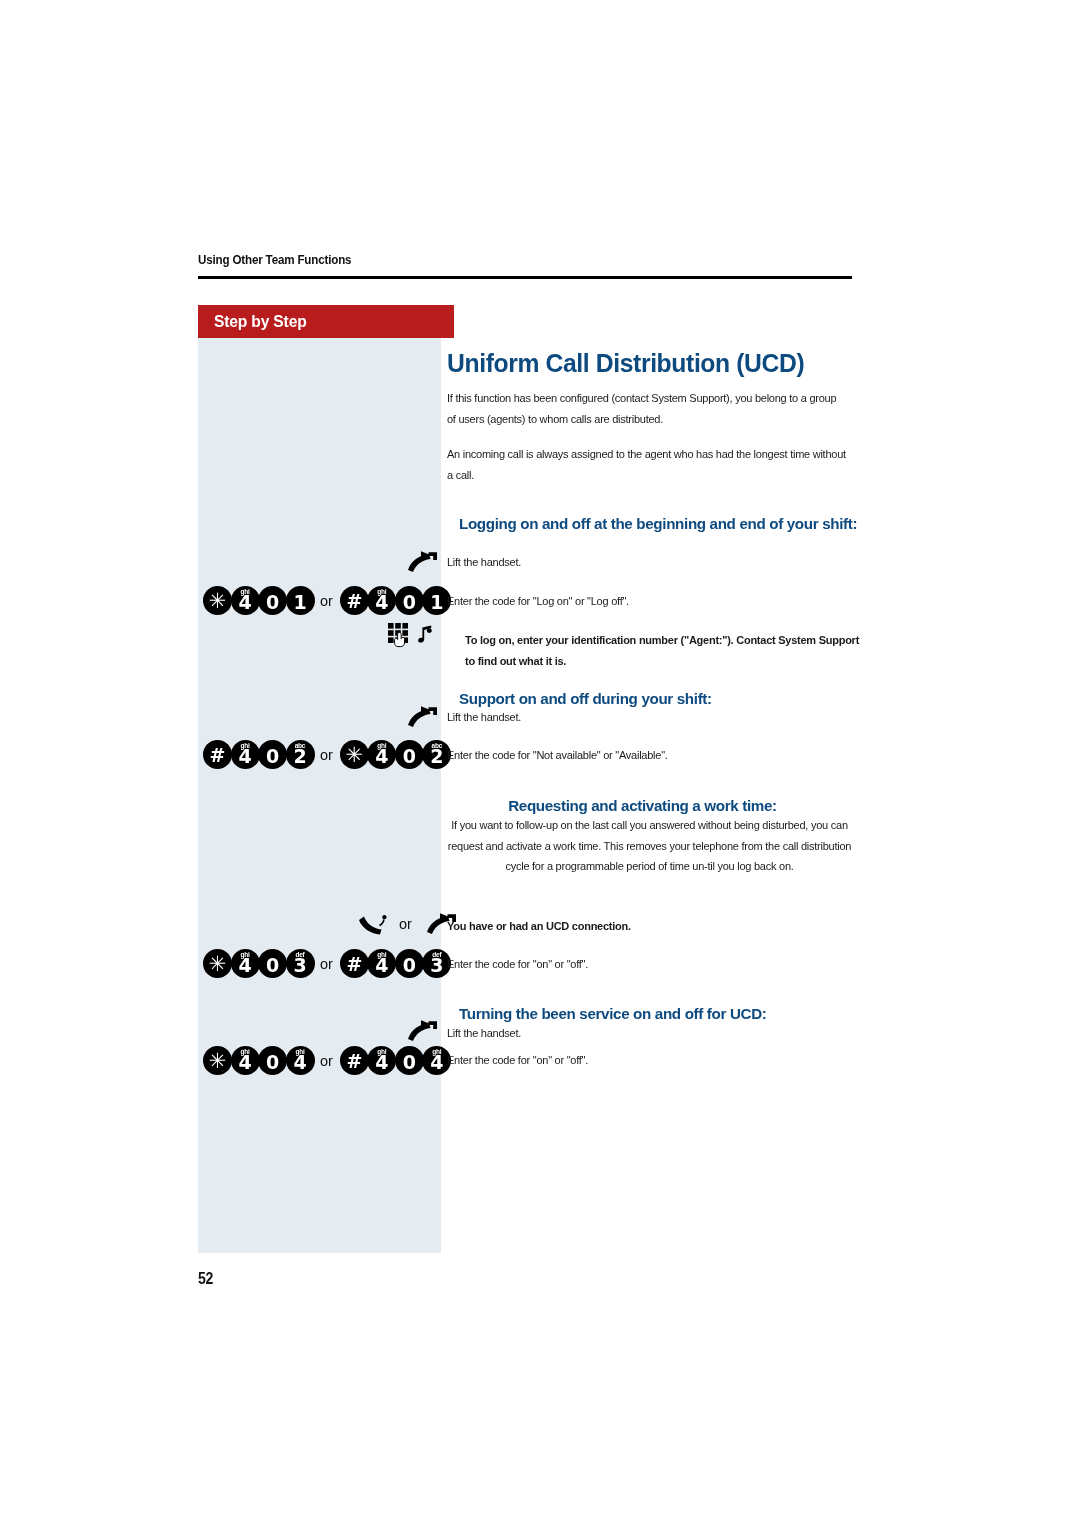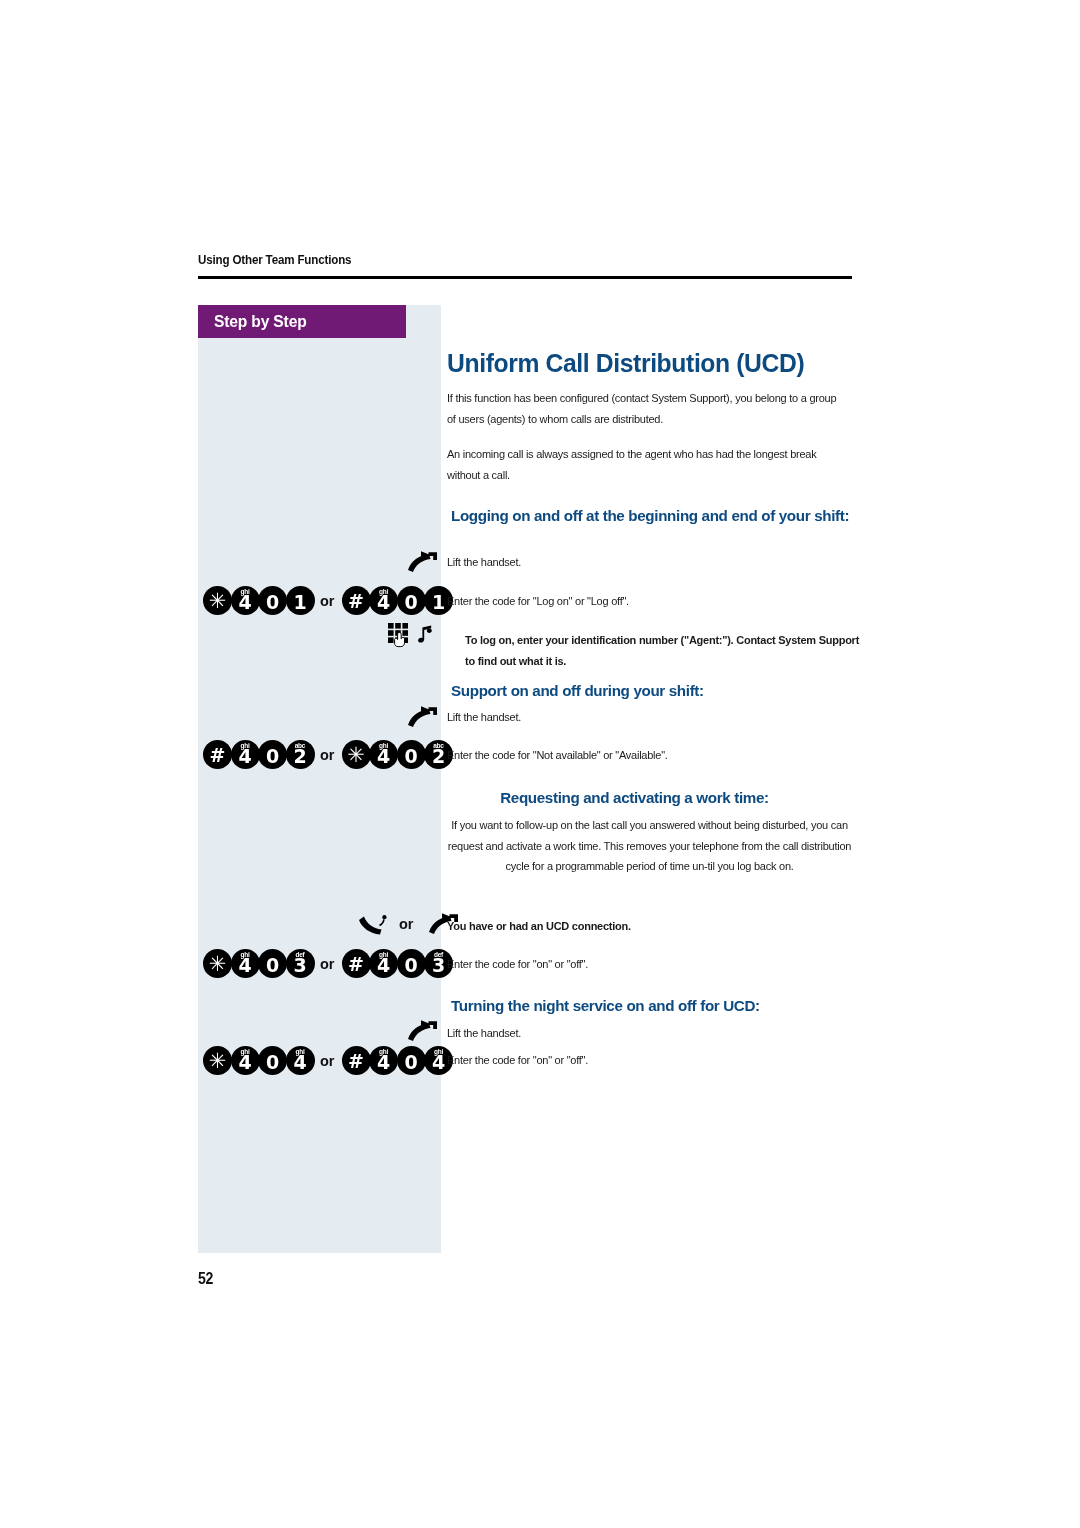--- a/index.html
+++ b/index.html
@@ -45,23 +45,23 @@
     left: 198px;
     top: 305px;
     width: 243px;
     height: 948px;
     background: #e4ebf1;
   }
   #step-header {
     position: absolute;
     left: 198px;
     top: 305px;
-    width: 208px;
+    width: 256px;
     height: 33px;
-    background: #701a75;
+    background: #b91c1c;
   }
   #step-header-label {
     position: absolute;
     left: 16px;
     top: 7px;
     font-size: 17px;
     font-weight: bold;
     color: #ffffff;
     letter-spacing: -0.2px;
     transform: scaleX(0.92);
@@ -79,21 +79,21 @@
     white-space: nowrap;
   }
   p.body {
     margin: 0;
     font-size: 11px;
     line-height: 20.5px;
     color: #1b1b1b;
     letter-spacing: -0.25px;
   }
   h2.sub {
-    margin: 4px;
+    margin: 12px;
     font-size: 15.2px;
     font-weight: bold;
     line-height: 20px;
     color: #0d4a80;
     letter-spacing: -0.35px;
   }
 
   
   .abs { position: absolute; }
 
@@ -130,21 +130,21 @@
     font-size: 6.5px;
     font-weight: bold;
     line-height: 1;
     letter-spacing: -0.2px;
     font-family: "Liberation Sans", sans-serif;
   }
   .key.star .digit { font-size: 21px; top: 1px; }
   .key.hash .digit { font-size: 19px; top: 1px; }
   .or {
     font-size: 14.5px;
-    font-weight: bold;
+    font-weight: normal;
     color: #111;
     margin: 0 7px;
     flex: none;
   }
 
   
   .icon-wrap {
     position: absolute;
     display: flex;
     align-items: center;
@@ -358,21 +358,21 @@
     <span class="key">
       <span class="letters">ghi</span>
       <span class="digit">4</span>
     </span>
   </div>
 
 <h1 class="doc-title abs" style="left:447px; top:348px; width:420px;">Uniform Call Distribution (UCD)</h1>
 
 <p class="body abs" style="left:447px; top:388px; width:400px;">If this function has been configured (contact System Support), you belong to a group of users (agents) to whom calls are distributed.</p>
 
-<p class="body abs" style="left:447px; top:444px; width:402px;">An incoming call is always assigned to the agent who has had the longest break without a call.</p>
+<p class="body abs" style="left:447px; top:444px; width:402px;">An incoming call is always assigned to the agent who has had the longest time without a call.</p>
 
 <h2 class="sub abs" style="left:447px; top:502px; width:405px;">Logging on and off at the beginning and end of your shift:</h2>
 
 <p class="body abs" style="left:447px; top:552px; width:400px;">Lift the handset.</p>
 
 <p class="body abs" style="left:447px; top:591px; width:400px;">Enter the code for "Log on" or "Log off".</p>
 
 <p class="body abs" style="left:465px; top:630px; width:403px;font-weight:bold;">To log on, enter your identification number ("Agent:"). Contact System Support to find out what it is.</p>
 
 <h2 class="sub abs" style="left:447px; top:677px; width:405px;">Support on and off during your shift:</h2>
@@ -382,19 +382,19 @@
 <p class="body abs" style="left:447px; top:745px; width:400px;">Enter the code for "Not available" or "Available".</p>
 
 <h2 class="sub abs" style="left:428px; top:784px; width:405px;text-align:center;">Requesting and activating a work time:</h2>
 
 <p class="body abs" style="left:447px; top:815px; width:405px;text-align:center;">If you want to follow-up on the last call you answered without being disturbed, you can request and activate a work time. This removes your telephone from the call distribution cycle for a programmable period of time un-til you log back on.</p>
 
 <p class="body abs" style="left:447px; top:916px; width:400px;font-weight:bold;">You have or had an UCD connection.</p>
 
 <p class="body abs" style="left:447px; top:954px; width:400px;">Enter the code for "on" or "off".</p>
 
-<h2 class="sub abs" style="left:447px; top:992px; width:405px;">Turning the night service on and off for UCD:</h2>
+<h2 class="sub abs" style="left:447px; top:992px; width:405px;">Turning the been service on and off for UCD:</h2>
 
 <p class="body abs" style="left:447px; top:1023px; width:400px;">Lift the handset.</p>
 
 <p class="body abs" style="left:447px; top:1050px; width:400px;">Enter the code for "on" or "off".</p>
 
 <div id="page-number">52</div>
 
 </body></html>

